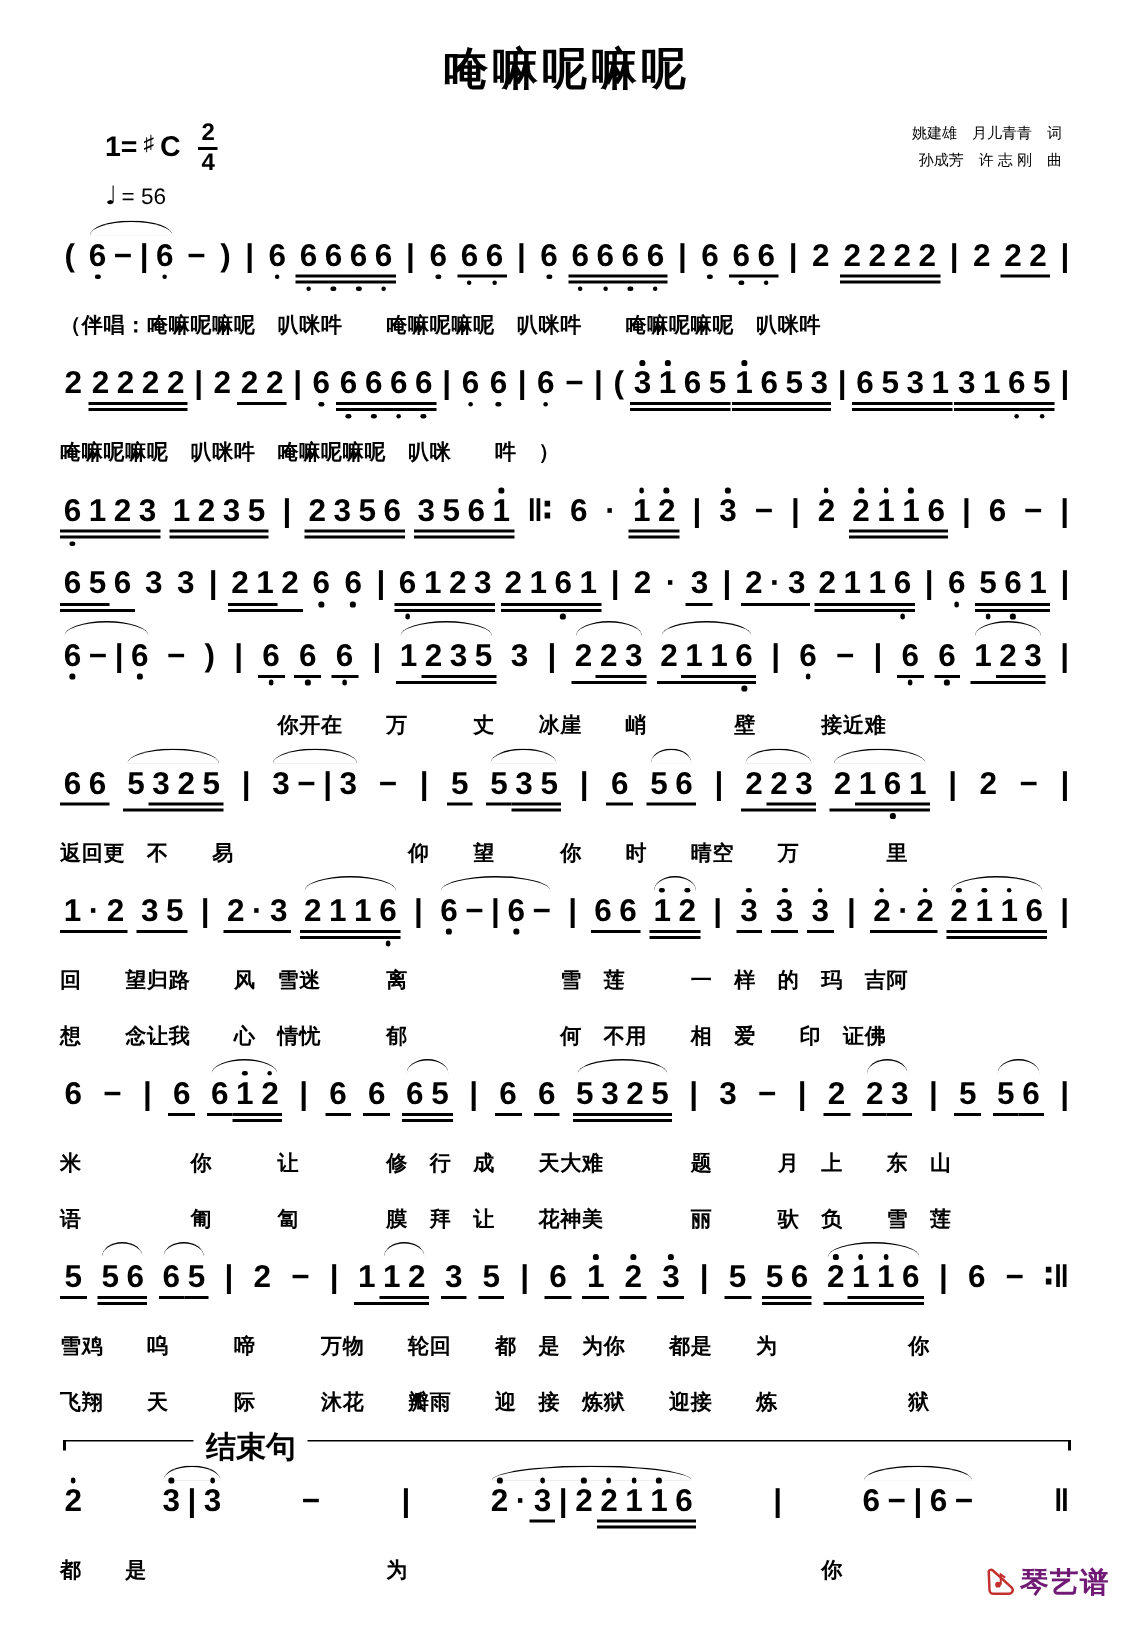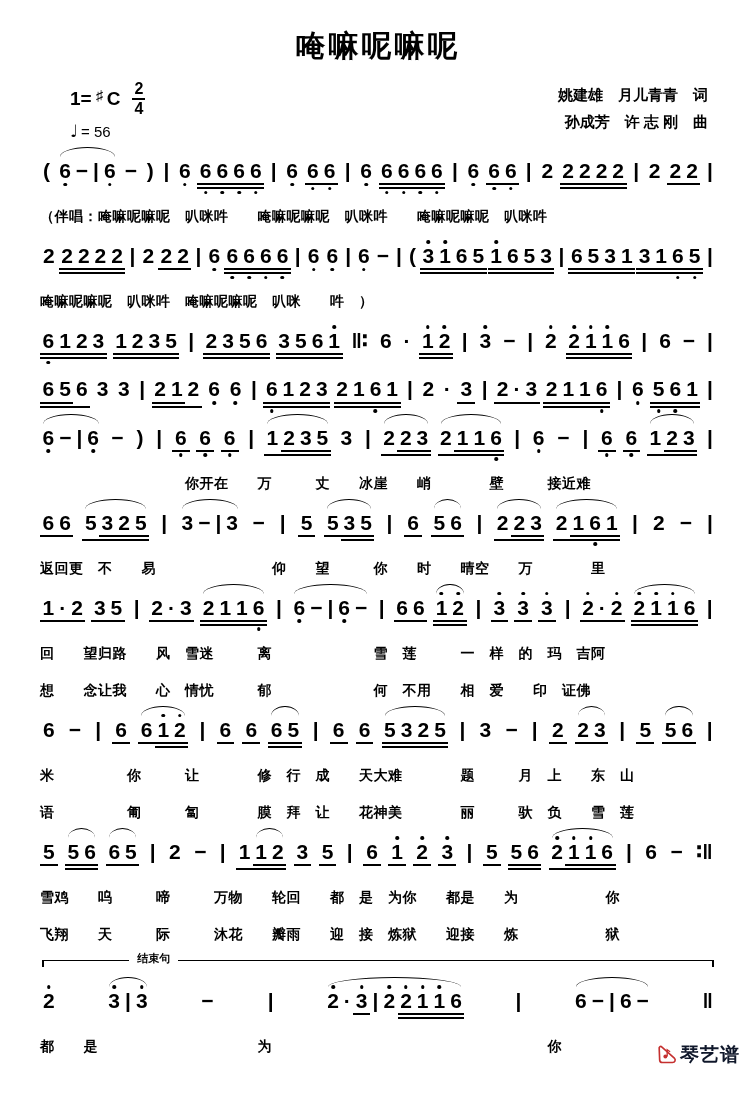--- a/index.html
+++ b/index.html
@@ -8,21 +8,21 @@
   .page{padding:18px 40px 0 40px;position:relative;height:1078px;box-sizing:border-box;}
   h1.title{text-align:center;font-size:30px;font-weight:bold;letter-spacing:3px;margin:8px 0 14px 0;}
   .meta{display:flex;justify-content:space-between;align-items:flex-start;margin:0 8px 2px 30px;}
   .keyline{font-size:19px;font-weight:bold;display:flex;align-items:center;gap:4px;}
   .sharp{font-size:14px;vertical-align:super;position:relative;top:-4px;}
   .ts{display:inline-flex;flex-direction:column;line-height:1;text-align:center;font-size:16px;margin-left:8px;}
   .ts .num{border-bottom:2px solid #000;padding:0 2px 1px 2px;}
   .ts .den{padding-top:1px;}
   .tempoline{font-size:15px;font-weight:normal;margin-top:4px;}
   .qnote{font-family:"DejaVu Sans",sans-serif;font-size:17px;margin-right:3px;}
-  .credits{text-align:right;font-size:15px;font-weight:bold;line-height:1.8;}
+  .credits{text-align:right;font-size:10px;font-weight:normal;line-height:1.8;}
   
   .system{margin-bottom:13px;}
   .notes{display:flex;justify-content:space-between;align-items:baseline;
          font-weight:bold;font-size:21px;line-height:1.15;margin-top:18px;}
   .note,.sym{position:relative;display:inline-block;padding:0 3px;}
   .grp{display:inline-block;position:relative;}
   .grp .note,.grp .sym{padding:0 2.5px;}
   .u1{border-bottom:2px solid #000;}
   .u2{border-bottom:6px double #000;}
   .pad{padding-bottom:2px;}
@@ -32,25 +32,25 @@
       width:3.5px;height:3.5px;background:#000;border-radius:50%;}
   .db0{bottom:-3px;}.db1{bottom:-7px;}.db2{bottom:-11px;}
   .arc{position:absolute;left:3px;right:3px;top:-12px;height:9px;
        border-top:1.7px solid #000;border-radius:50% 50% 0 0/100% 100% 0 0;}
   .lyrics{font-size:14px;font-weight:bold;margin-top:19px;white-space:pre;letter-spacing:0.5px;}
   
   .bracket{position:relative;height:8px;margin:16px 2px 0 2px;border-top:1.6px solid #000;}
   .bracket::before,.bracket::after{content:"";position:absolute;top:-1px;width:1.6px;height:7px;background:#000;}
   .bracket::before{left:0;}.bracket::after{right:0;}
   .blabel{position:absolute;top:-10px;left:13%;background:#fff;padding:0 8px;
-          font-size:11px;font-weight:bold;}
+          font-size:20px;font-weight:bold;}
   .bracket + .notes{margin-top:20px;}
   
   .logo{position:absolute;right:16px;bottom:10px;display:flex;align-items:center;gap:2px;
-        color:#0f172a;font-weight:bold;font-size:19px;letter-spacing:1px;}
+        color:#701a75;font-weight:bold;font-size:19px;letter-spacing:1px;}
   .logo svg{display:block;}
 </style>
 </head>
 <body>
 
 <div class="page">
   <h1 class="title">唵嘛呢嘛呢</h1>
 
   <div class="meta">
     <div>

